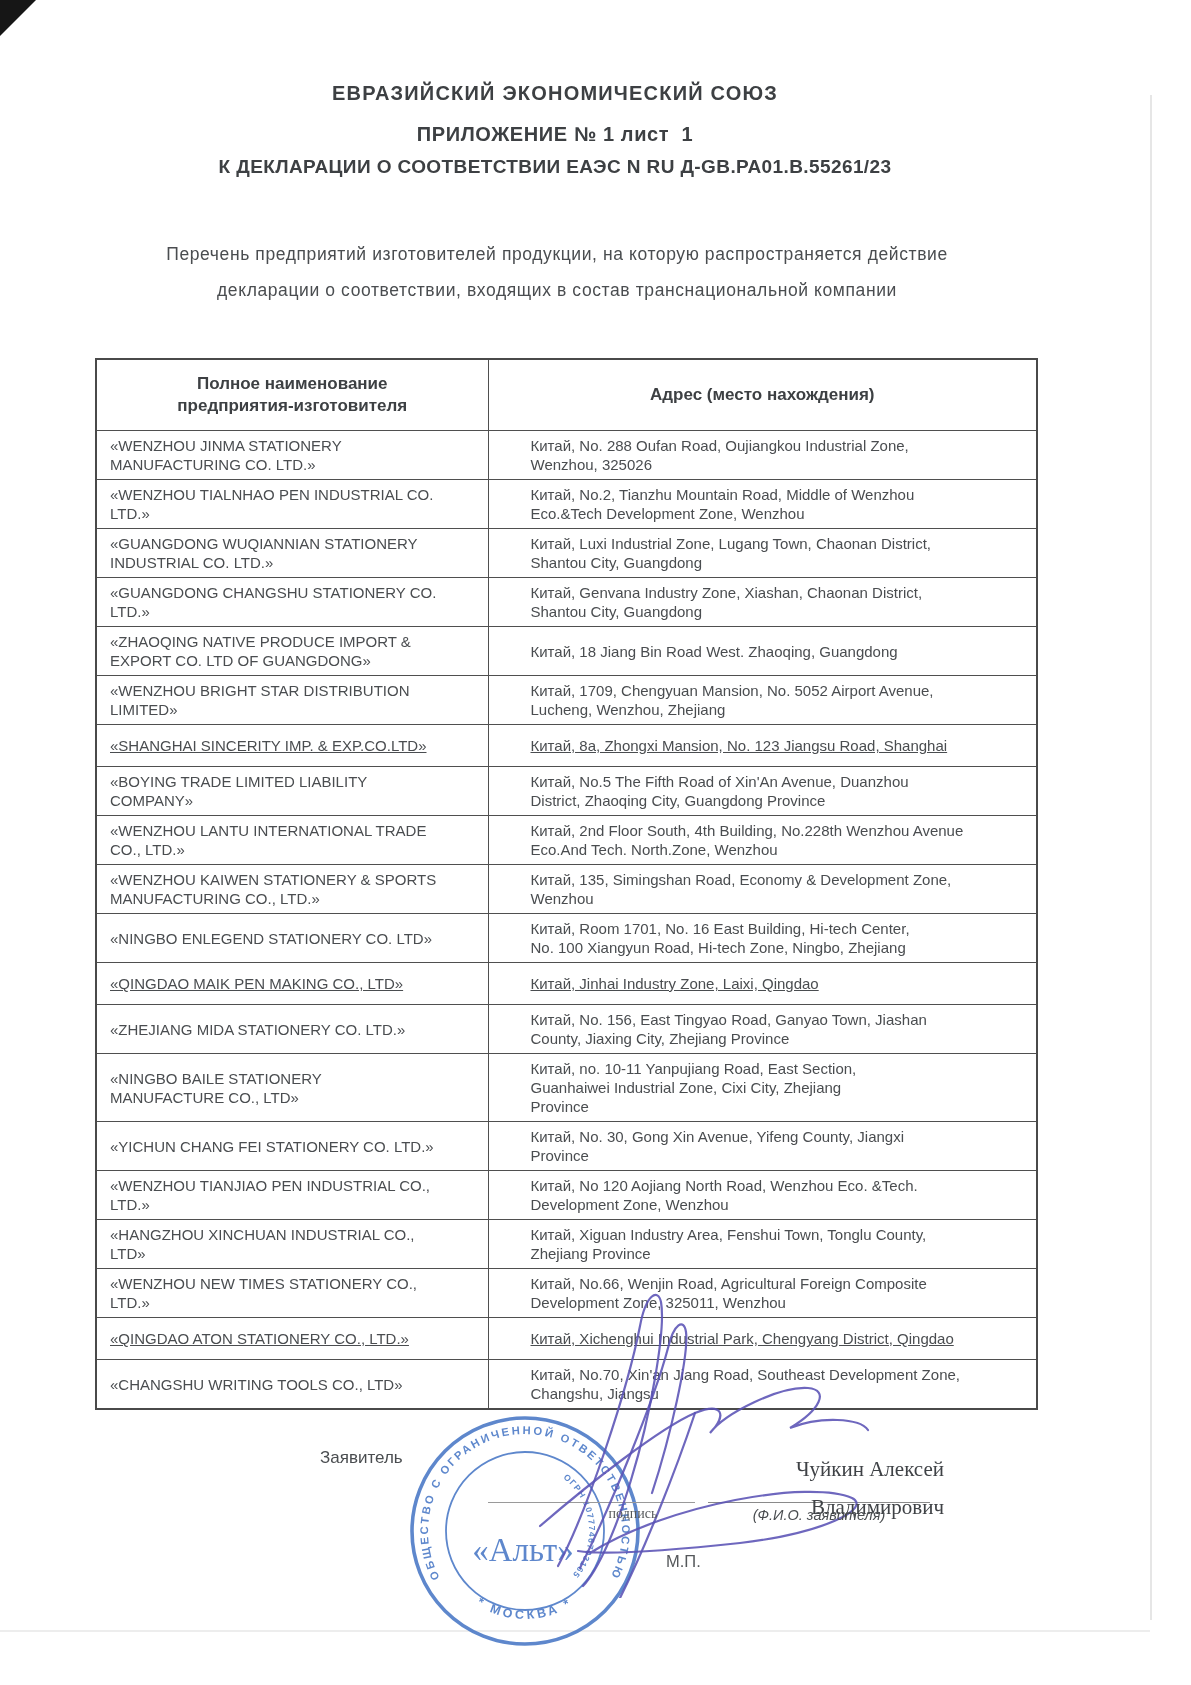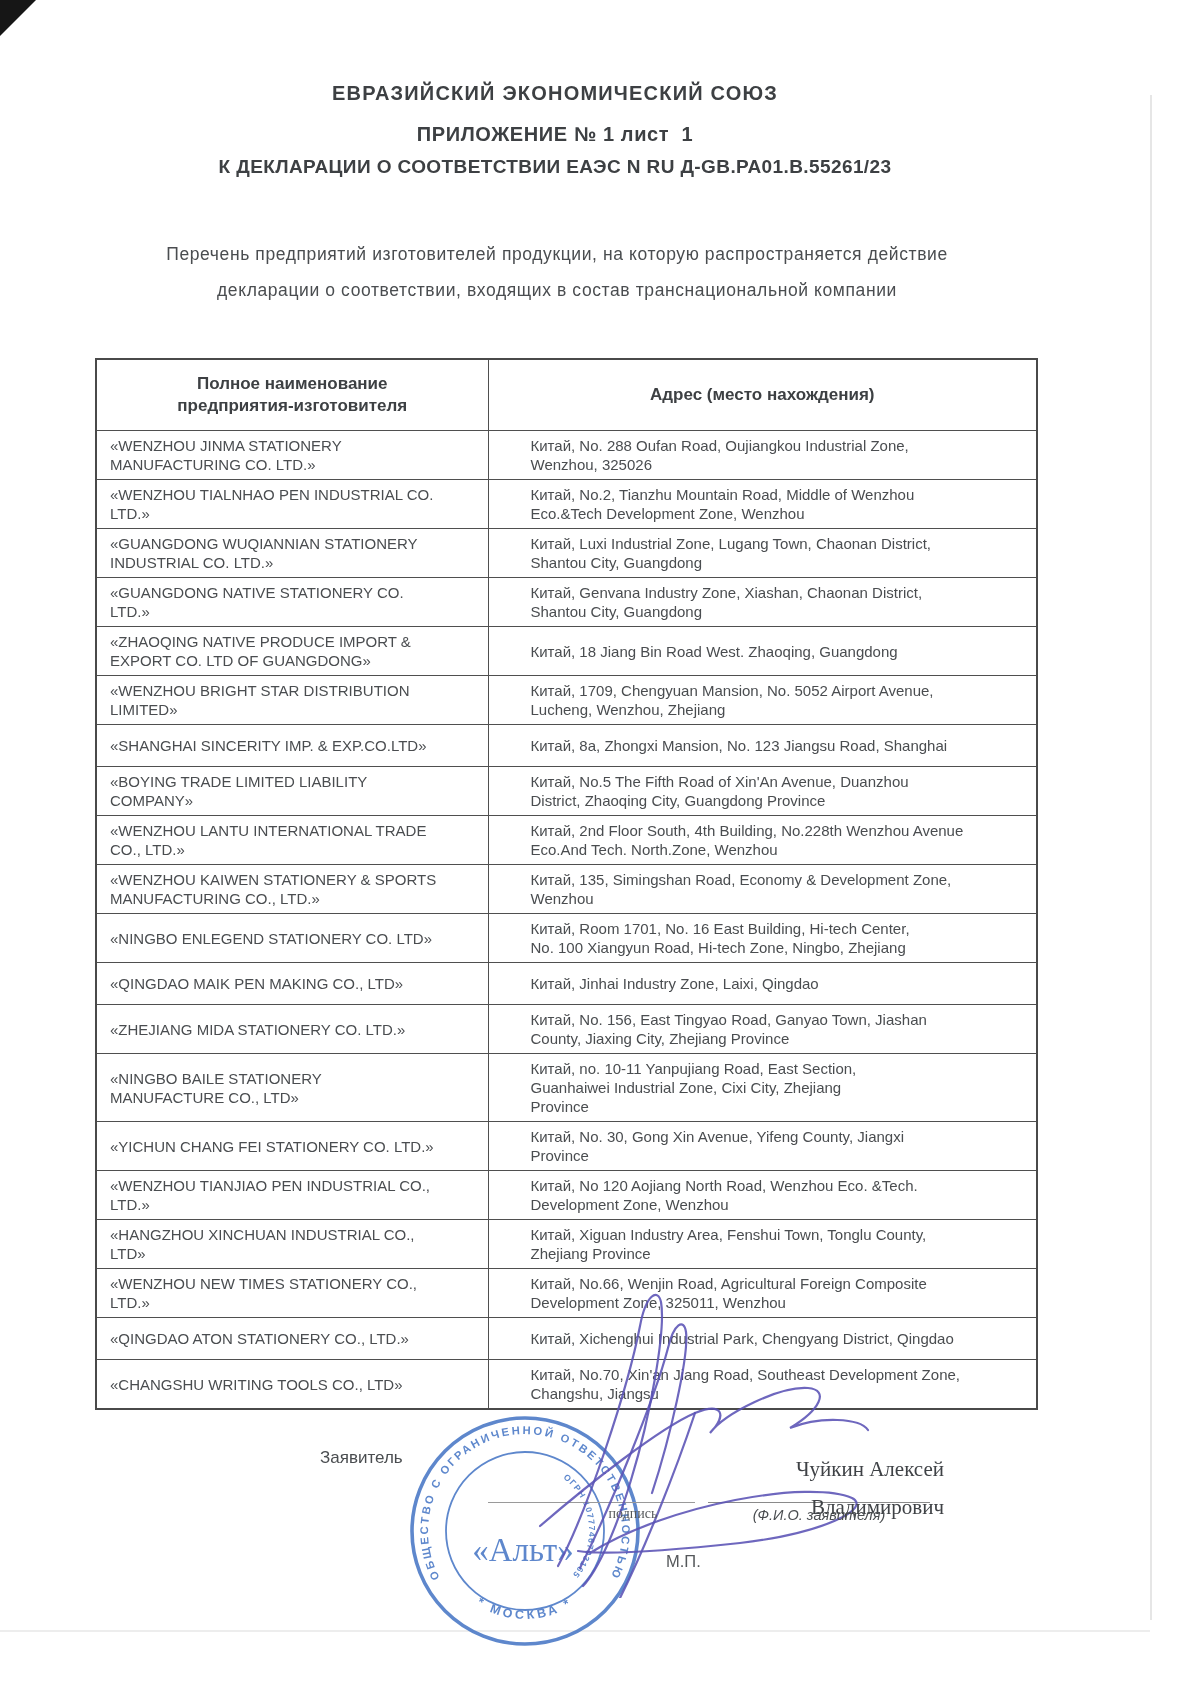--- a/index.html
+++ b/index.html
@@ -31,21 +31,21 @@
   table.manufacturers { width:100%; border-collapse:collapse; table-layout:fixed;margin-top:27px; }
   table.manufacturers, table.manufacturers th, table.manufacturers td {
     border:1px solid #4f4f4f; }
   table.manufacturers { border:2px solid #4a4a4a; }
   col.c-name { width:392px; } col.c-addr { width:549px; }
   th { font-size:17px; font-weight:bold; color:#3d4043; line-height:22px;
     padding:13px 10px; text-align:center; vertical-align:middle; white-space:pre-line; }
   td { font-size:15px; line-height:19px; color:#4a4d50; vertical-align:middle;
     padding:5px 8px 5px 13px; white-space:pre-line; }
   td.addr { padding-left:42px; padding-right:10px; }
-  tr.single td { padding-top:11px; padding-bottom:11px; }
+  tr.single td { padding-top:11px; padding-bottom:11px;text-decoration:underline; }
 
   
   .applicant-label { position:absolute; left:320px; top:1448px; font-size:17px; color:#4a4d50; }
   .mp-note { position:absolute; left:666px; top:1552px; font-size:16.5px; color:#55585b; }
   .sign-line { position:absolute; top:1502px; height:1px; background:#9a9a9a; }
   .sign-line-left  { left:488px; width:207px; }
   .sign-line-right { left:708px; width:222px; background:#8a8a8a; }
   .sign-caption { position:absolute; left:588px; top:1506px; width:90px; text-align:center;
     font-size:14px; color:#55585b;font-family:Liberation Serif, serif; }
   .fio-caption { position:absolute; left:708px; top:1507px; width:222px; text-align:center;
@@ -102,21 +102,21 @@
       <td class="addr">Китай, No.2, Tianzhu Mountain Road, Middle of Wenzhou
 Eco.&amp;Tech Development Zone, Wenzhou</td>
     </tr>
           <tr>
       <td>«GUANGDONG WUQIANNIAN STATIONERY
 INDUSTRIAL CO. LTD.»</td>
       <td class="addr">Китай, Luxi Industrial Zone, Lugang Town, Chaonan District,
 Shantou City, Guangdong</td>
     </tr>
           <tr>
-      <td>«GUANGDONG NATIVE STATIONERY CO.
+      <td>«GUANGDONG CHANGSHU STATIONERY CO.
 LTD.»</td>
       <td class="addr">Китай, Genvana Industry Zone, Xiashan, Chaonan District,
 Shantou City, Guangdong</td>
     </tr>
           <tr>
       <td>«ZHAOQING NATIVE PRODUCE IMPORT &amp;
 EXPORT CO. LTD OF GUANGDONG»</td>
       <td class="addr">Китай, 18 Jiang Bin Road West. Zhaoqing, Guangdong</td>
     </tr>
           <tr>

